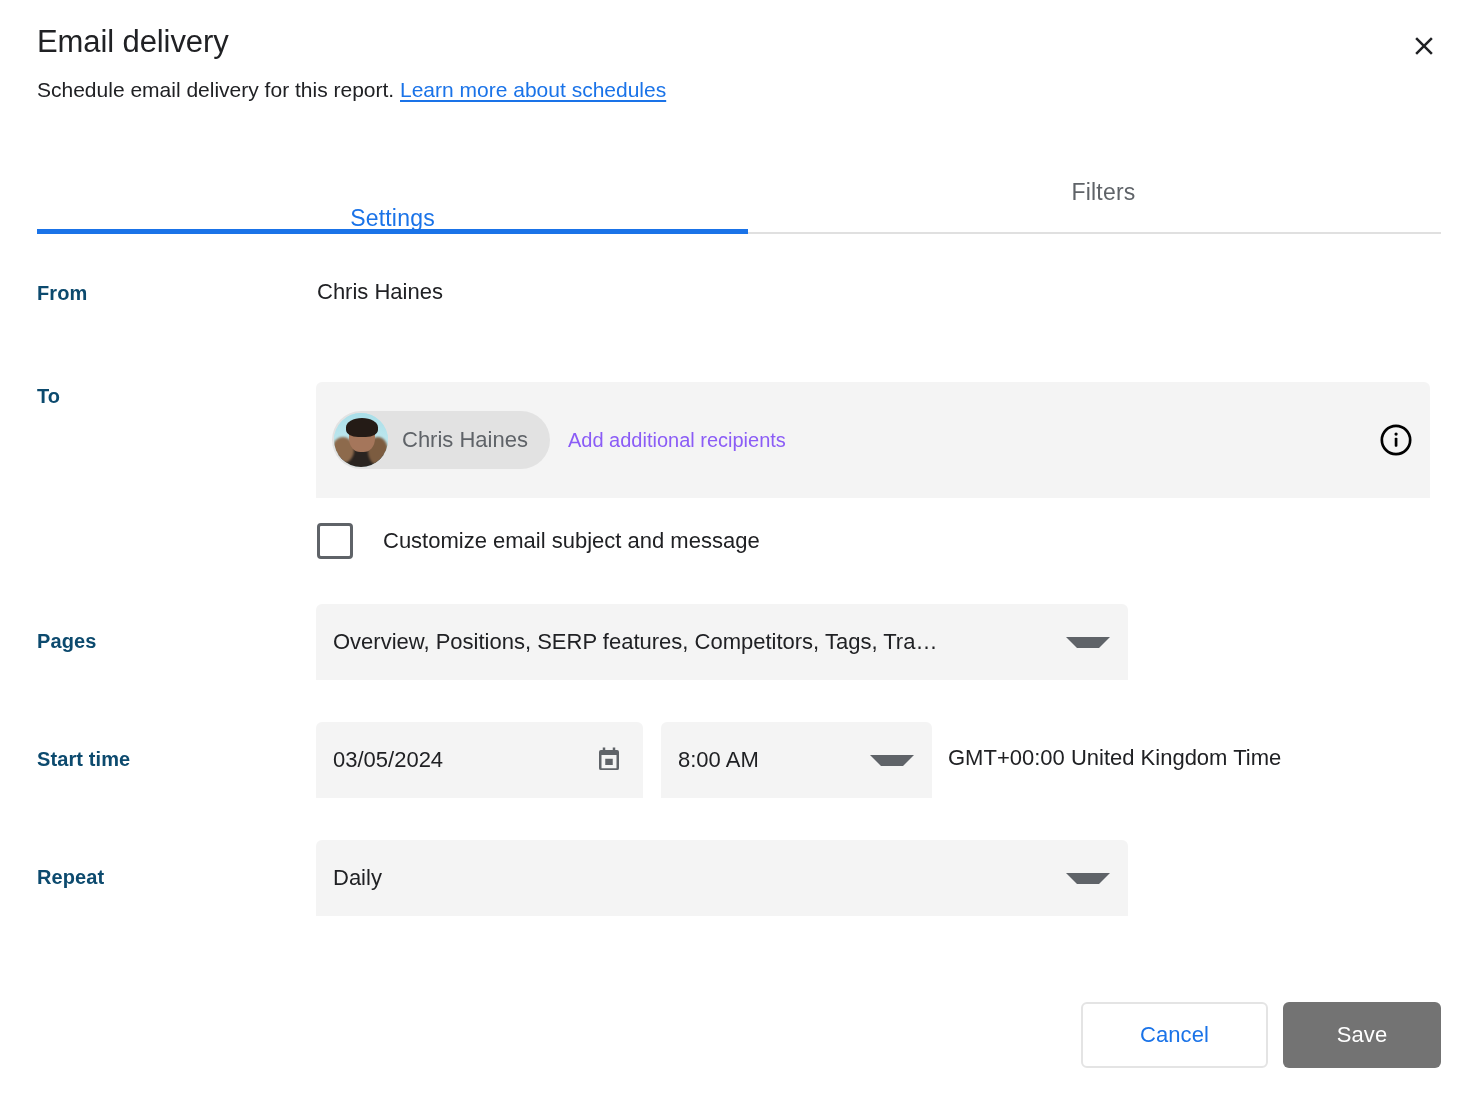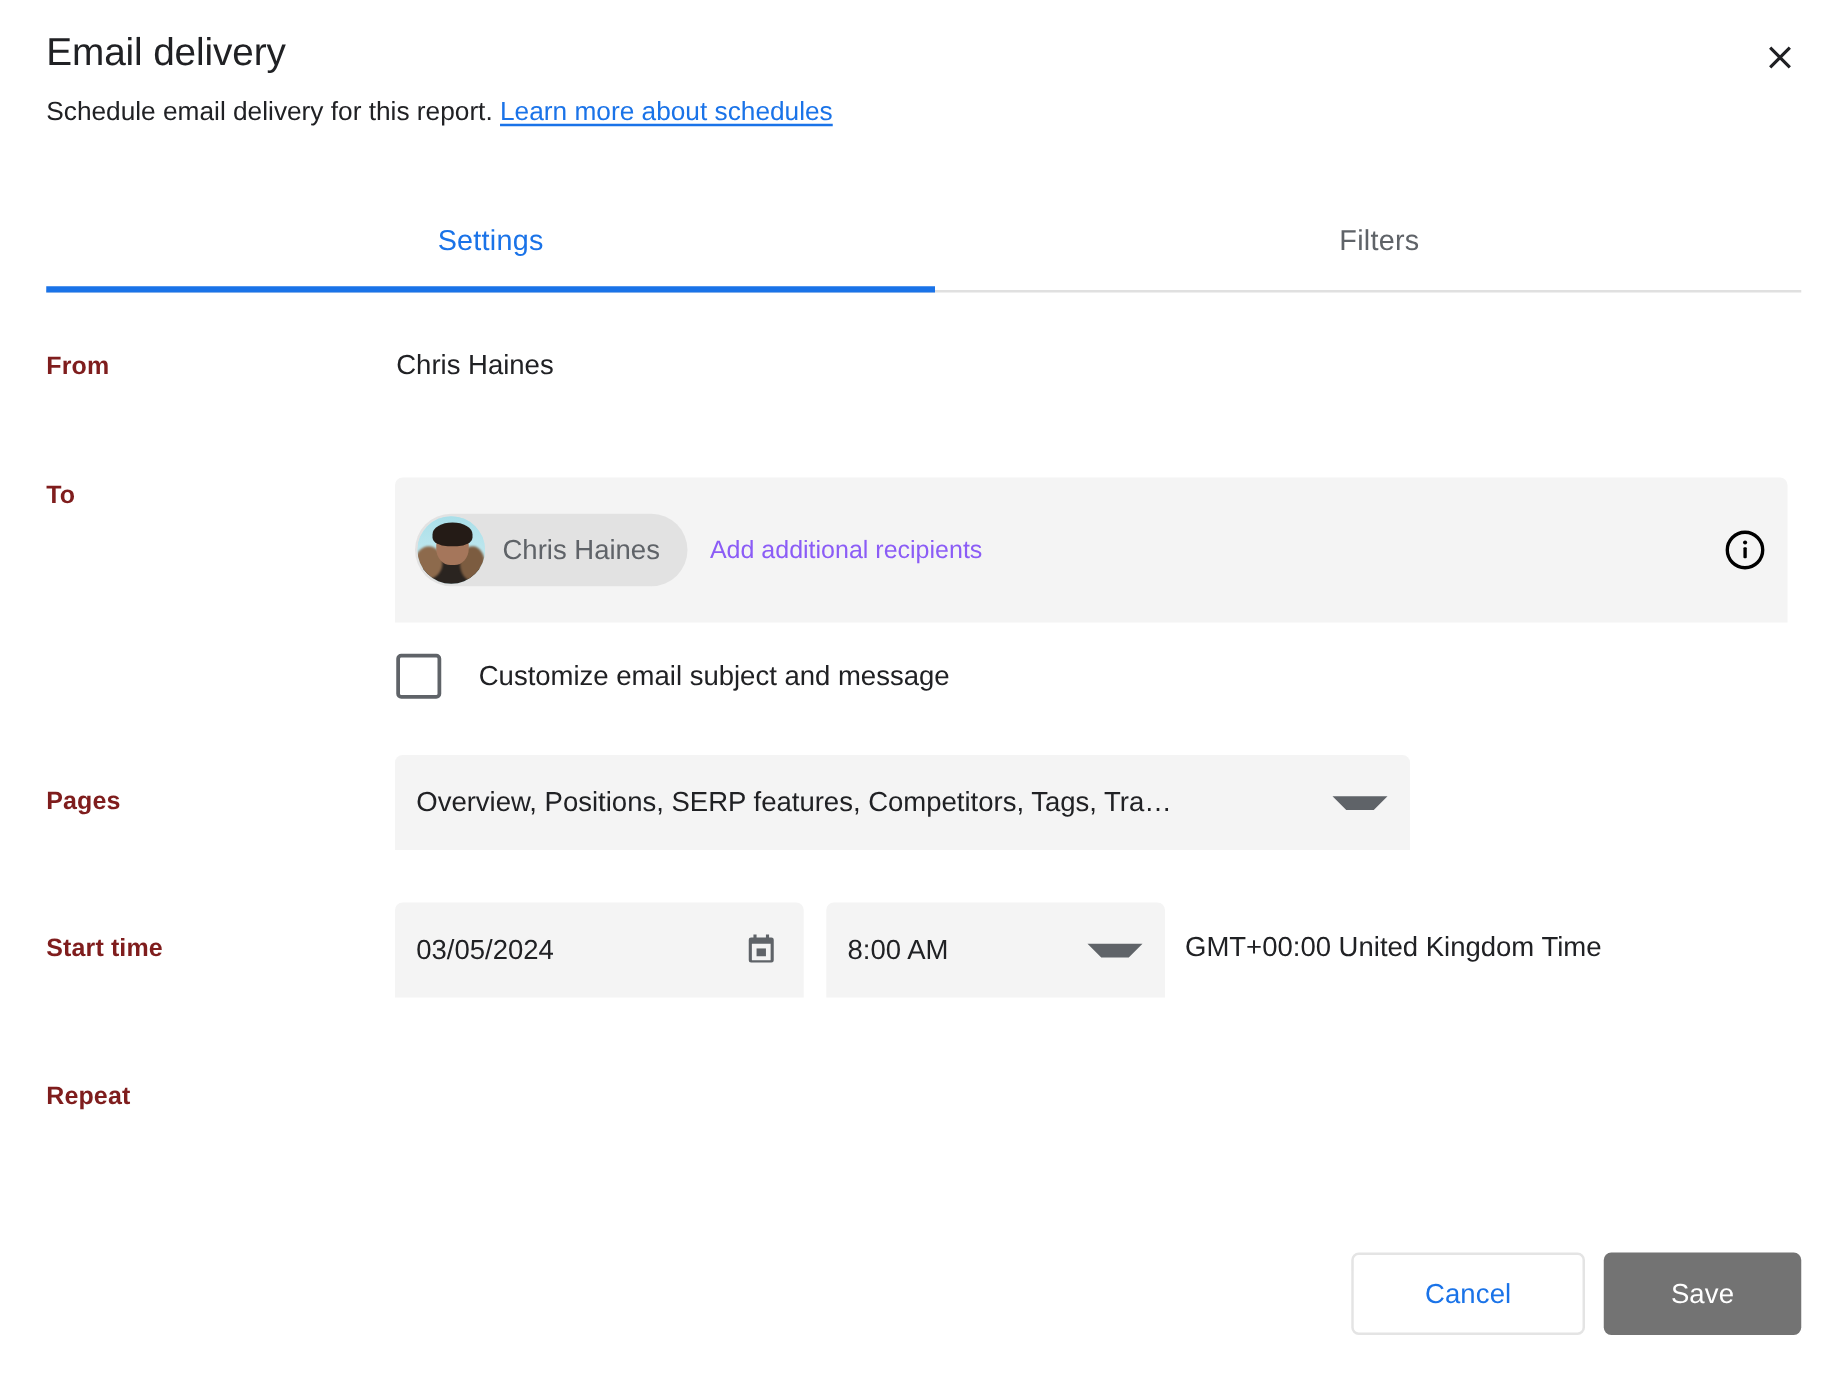--- a/index.html
+++ b/index.html
@@ -90,38 +90,39 @@
     font-weight: 500;
     letter-spacing: 0.2px;
     color: #5f6368;
     cursor: pointer;
     padding-top: 13px;
     box-sizing: border-box;
     position: relative;
   }
   .tab.active {
     color: #1a73e8;
+    align-items: flex-end;
   }
   .tab.active::after {
     content: "";
     position: absolute;
     left: 0;
     bottom: -2px;
     width: 711px;
     height: 5px;
     background: #1a73e8;
   }
 
   
   .row-label {
     position: absolute;
     left: 37px;
     font-size: 20px;
     font-weight: 700;
-    color: #7f1d1d;
+    color: #0c4a6e;
     letter-spacing: 0.1px;
   }
 
   
   .from-value {
     position: absolute;
     left: 317px;
     top: 279px;
     font-size: 22px;
     color: #202124;
@@ -391,17 +392,21 @@
       </svg>
     </span>
   </div>
   <div class="select sel-time">
     <span>8:00 AM</span>
     <span class="caret"></span>
   </div>
   <div class="tz-text">GMT+00:00 United Kingdom Time</div>
 
   <div class="row-label lbl-repeat">Repeat</div>
+  <div class="select sel-repeat">
+    <span>Daily</span>
+    <span class="caret"></span>
+  </div>
 
   <div class="btn btn-outline btn-cancel">Cancel</div>
   <div class="btn btn-primary btn-save">Save</div>
 
 </div>
 
 </body></html>

